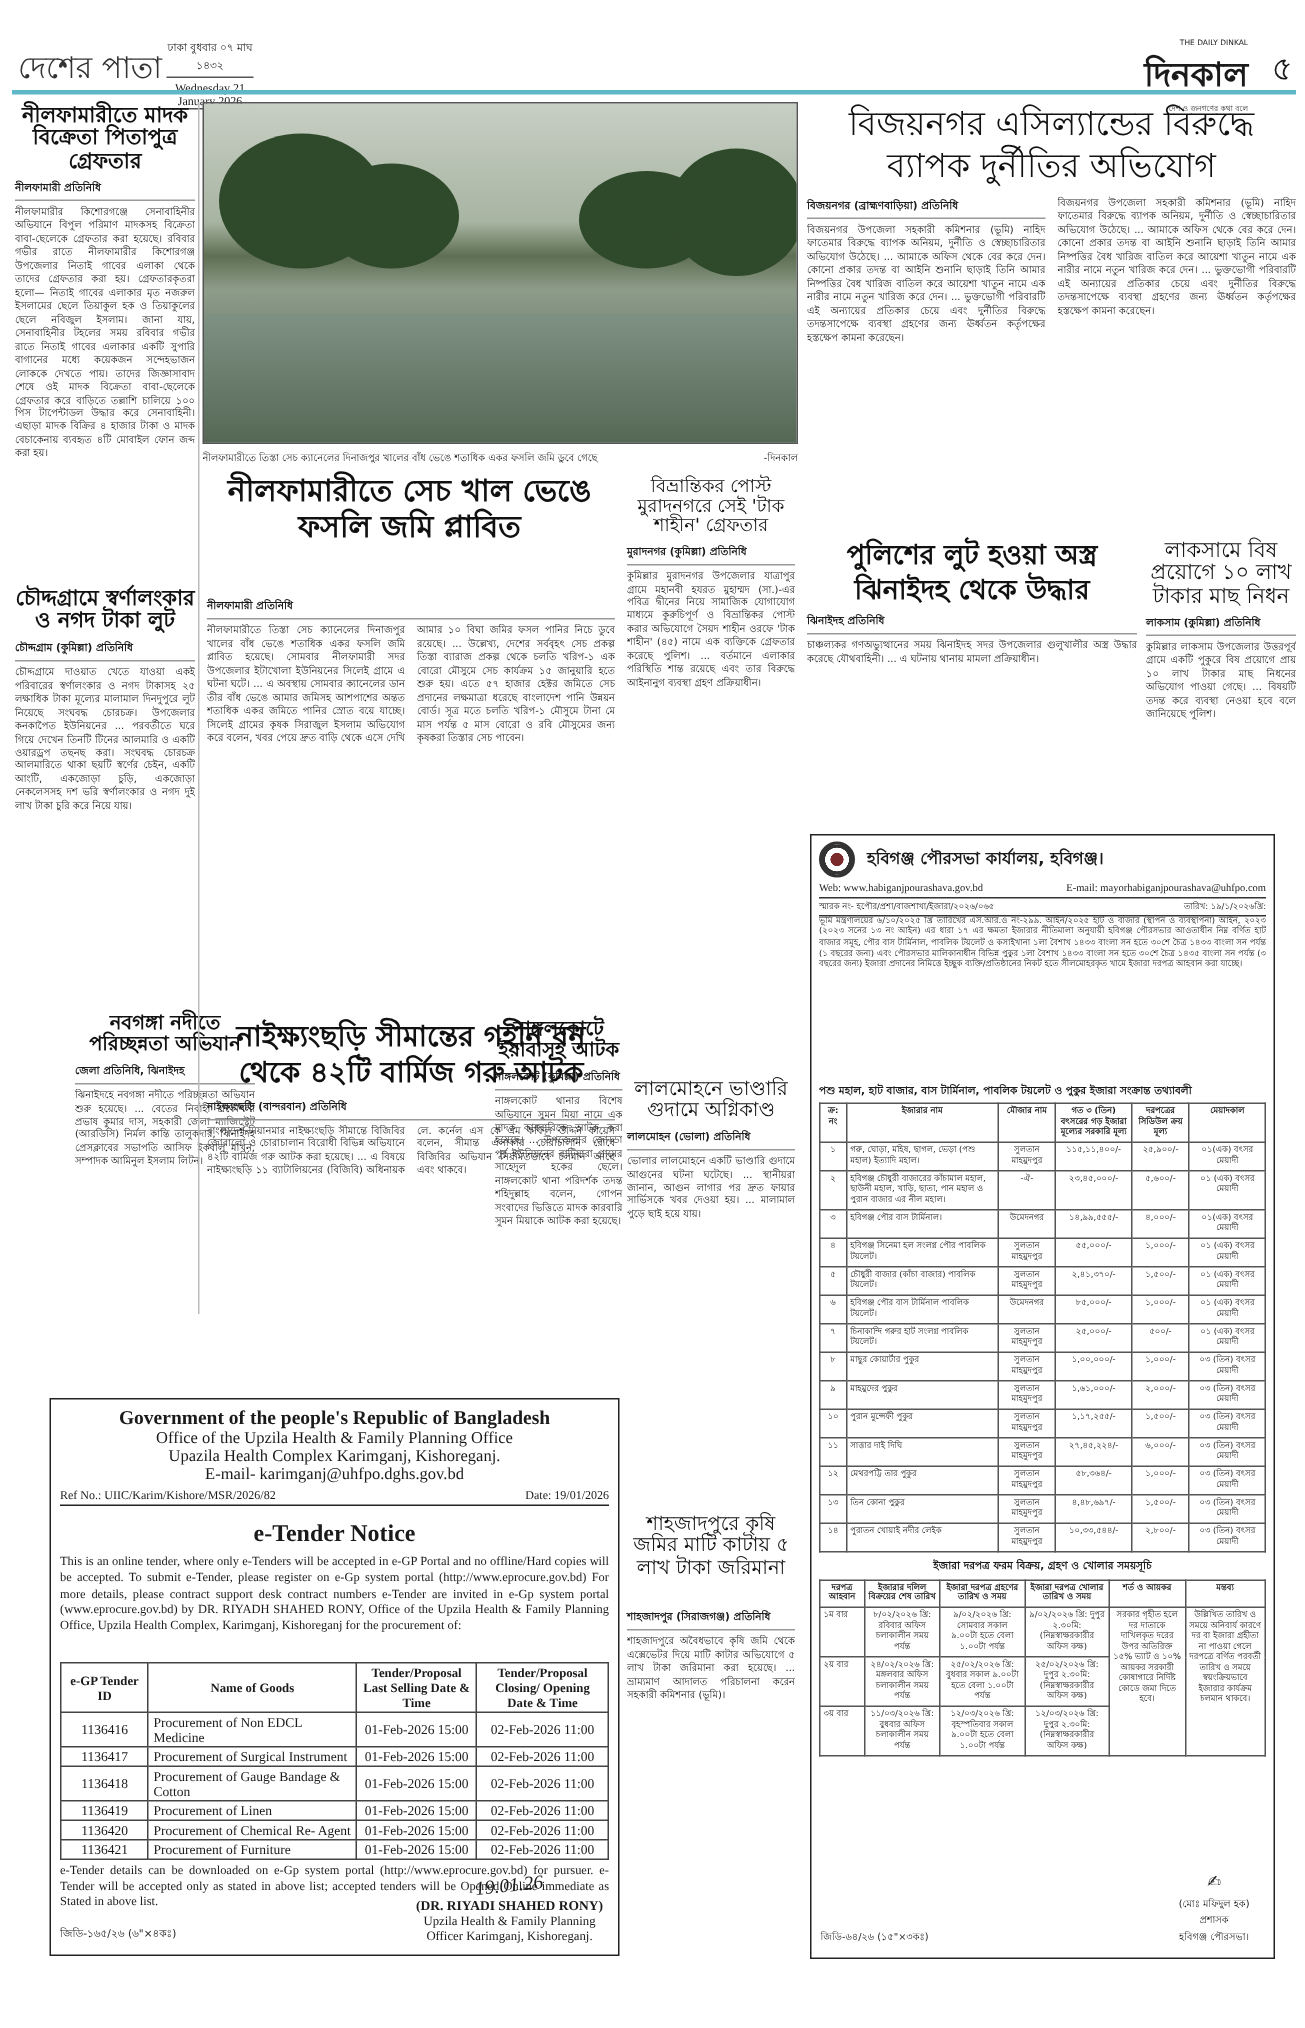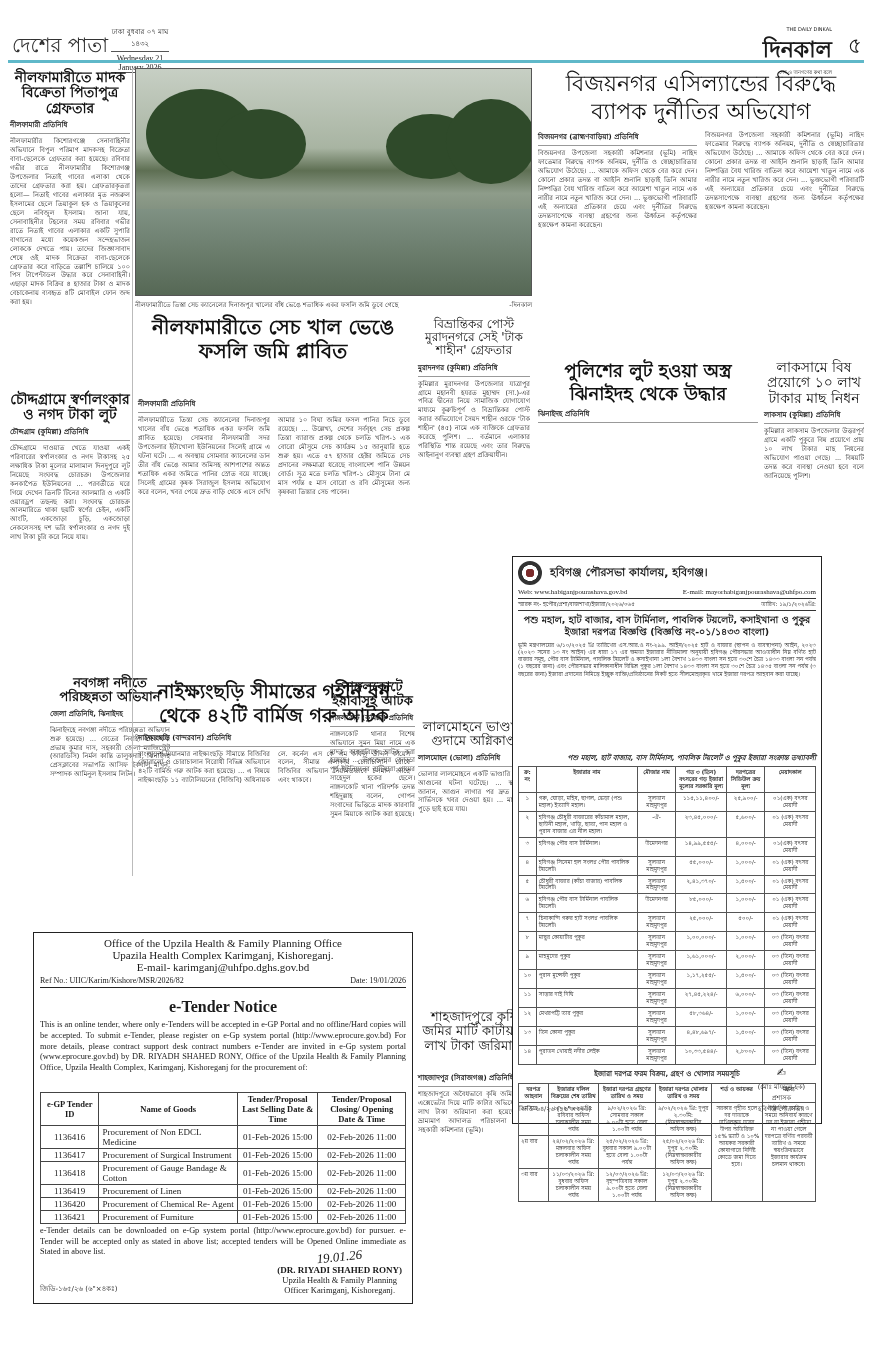--- a/index.html
+++ b/index.html
@@ -108,20 +108,21 @@
   <div class="body" style="height:210px; overflow:hidden;">ভোলার লালমোহনে একটি ভাণ্ডারি গুদামে আগুনের ঘটনা ঘটেছে। ... স্থানীয়রা জানান, আগুন লাগার পর দ্রুত ফায়ার সার্ভিসকে খবর দেওয়া হয়। ... মালামাল পুড়ে ছাই হয়ে যায়।</div>
 </div>
 
 <div class="abs" style="left:418px; top:1010px; width:112px;">
   <div class="hl" style="font-size:13px; font-weight:normal;">শাহজাদপুরে কৃষি জমির মাটি কাটায় ৫ লাখ টাকা জরিমানা</div>
   <div class="byline" style="margin-top:19px;">শাহজাদপুর (সিরাজগঞ্জ) প্রতিনিধি</div>
   <div class="body" style="height:215px; overflow:hidden;">শাহজাদপুরে অবৈধভাবে কৃষি জমি থেকে এক্সেভেটর দিয়ে মাটি কাটার অভিযোগে ৫ লাখ টাকা জরিমানা করা হয়েছে। ... ভ্রাম্যমাণ আদালত পরিচালনা করেন সহকারী কমিশনার (ভূমি)।</div>
 </div>
 
 <div class="abs ad serif" style="left:33px; top:932px; width:380px; height:372px; padding:4px 6px;">
+  <div style="text-align:center; font-weight:bold; font-size:13px;">Government of the people's Republic of Bangladesh</div>
   <div style="text-align:center; font-size:11px;">Office of the Upzila Health &amp; Family Planning Office</div>
   <div style="text-align:center; font-size:11px;">Upazila Health Complex Karimganj, Kishoreganj.</div>
   <div style="text-align:center; font-size:11px;">E-mail- karimganj@uhfpo.dghs.gov.bd</div>
   <div style="display:flex; justify-content:space-between; font-size:8px; margin-top:3px; border-bottom:1px solid #222; padding-bottom:2px;">
     <span>Ref No.: UIIC/Karim/Kishore/MSR/2026/82</span>
     <span>Date: 19/01/2026</span>
   </div>
   <div style="text-align:center; font-weight:bold; font-size:16px; margin:10px 0 4px;">e-Tender Notice</div>
   <div style="font-size:8.3px; line-height:1.3; text-align:justify;">This is an online tender, where only e-Tenders will be accepted in e-GP Portal and no offline/Hard copies will be accepted. To submit e-Tender, please register on e-Gp system portal (http://www.eprocure.gov.bd) For more details, please contract support desk contract numbers e-Tender are invited in e-Gp system portal (www.eprocure.gov.bd) by DR. RIYADH SHAHED RONY, Office of the Upzila Health &amp; Family Planning Office, Upzila Health Complex, Karimganj, Kishoreganj for the procurement of:</div>
   <table class="tt" style="margin-top:18px;">
@@ -191,44 +192,44 @@
     </div>
     <div style="flex:1;">
       <div class="body" style="height:218px; overflow:hidden;">বিজয়নগর উপজেলা সহকারী কমিশনার (ভূমি) নাহিদ ফাতেমার বিরুদ্ধে ব্যাপক অনিয়ম, দুর্নীতি ও স্বেচ্ছাচারিতার অভিযোগ উঠেছে। ... আমাকে অফিস থেকে বের করে দেন। কোনো প্রকার তদন্ত বা আইনি শুনানি ছাড়াই তিনি আমার নিষ্পত্তির বৈধ খারিজ বাতিল করে আয়েশা খাতুন নামে এক নারীর নামে নতুন খারিজ করে দেন। ... ভুক্তভোগী পরিবারটি এই অন্যায়ের প্রতিকার চেয়ে এবং দুর্নীতির বিরুদ্ধে তদন্তসাপেক্ষে ব্যবস্থা গ্রহণের জন্য ঊর্ধ্বতন কর্তৃপক্ষের হস্তক্ষেপ কামনা করেছেন।</div>
     </div>
   </div>
 </div>
 
 <div class="abs" style="left:538px; top:360px; width:220px;">
   <div class="hl" style="font-size:18px; line-height:1.25;">পুলিশের লুট হওয়া অস্ত্র ঝিনাইদহ থেকে উদ্ধার</div>
   <div class="byline" style="margin-top:3px;">ঝিনাইদহ প্রতিনিধি</div>
+  <div class="body" style="height:78px; overflow:hidden;">চাঞ্চল্যকর গণঅভ্যুত্থানের সময় ঝিনাইদহ সদর উপজেলার গুলুখালীর অস্ত্র উদ্ধার করেছে যৌথবাহিনী। ... এ ঘটনায় থানায় মামলা প্রক্রিয়াধীন।</div>
 </div>
 
 <div class="abs" style="left:764px; top:360px; width:100px;">
   <div class="hl" style="font-size:14px; font-weight:normal;">লাকসামে বিষ প্রয়োগে ১০ লাখ টাকার মাছ নিধন</div>
   <div class="byline" style="margin-top:3px;">লাকসাম (কুমিল্লা) প্রতিনিধি</div>
   <div class="body" style="height:85px; overflow:hidden;">কুমিল্লার লাকসাম উপজেলার উত্তরপূর্ব গ্রামে একটি পুকুরে বিষ প্রয়োগে প্রায় ১০ লাখ টাকার মাছ নিধনের অভিযোগ পাওয়া গেছে। ... বিষয়টি তদন্ত করে ব্যবস্থা নেওয়া হবে বলে জানিয়েছে পুলিশ।</div>
 </div>
 
-<div class="abs ad" style="left:512px; top:556px; width:310px; height:568px; padding:4px 5px;">
+<div class="abs ad" style="left:540px; top:556px; width:310px; height:750px; padding:4px 5px;">
   <div style="display:flex; align-items:center; gap:8px;">
     <div class="emblem"></div>
     <div style="font-size:11px; font-weight:bold;">হবিগঞ্জ পৌরসভা কার্যালয়, হবিগঞ্জ।</div>
   </div>
   <div class="serif" style="display:flex; justify-content:space-between; font-size:7px; margin-top:3px;">
     <span>Web: www.habiganjpourashava.gov.bd</span>
     <span>E-mail: mayorhabiganjpourashava@uhfpo.com</span>
   </div>
   <div style="display:flex; justify-content:space-between; font-size:5.6px; border-top:1px solid #333; border-bottom:1px solid #333; padding:1px 0; margin-top:2px;">
     <span>স্মারক নং- হপৌর/প্রশা/বাজশাখা/ইজারা/২০২৬/০৬৫</span>
     <span>তারিখ: ১৯/১/২০২৬খ্রি:</span>
   </div>
-  <div style="text-align:center; font-size:9.5px; font-weight:bold; line-height:1.3; margin:3px 0;">পশু মহাল, হাট বাজার, বাস টার্মিনাল, পাবলিক টয়লেট, কসাইখানা ও পুকুর ইজারা দরপত্র বিজ্ঞপ্তি (বিজ্ঞপ্তি নং-০১/১৪৩৩ বাংলা)</div>
   <div style="font-size:5.6px; line-height:1.3; text-align:justify; height:108px; overflow:hidden;">ভূমি মন্ত্রণালয়ের ৬/১০/২০২৫ খ্রি তারিখের এস.আর.ও নং-২৯৯. আইন/২০২৫ হাট ও বাজার (স্থাপন ও ব্যবস্থাপনা) আইন, ২০২৩ (২০২৩ সনের ১৩ নং আইন) এর ধারা ১৭ এর ক্ষমতা ইজারার নীতিমালা অনুযায়ী হবিগঞ্জ পৌরসভার আওতাধীন নিম্ন বর্ণিত হাট বাজার সমূহ, পৌর বাস টার্মিনাল, পাবলিক টয়লেট ও কসাইখানা ১লা বৈশাখ ১৪৩৩ বাংলা সন হতে ৩০শে চৈত্র ১৪৩৩ বাংলা সন পর্যন্ত (১ বছরের জন্য) এবং পৌরসভার মালিকানাধীন বিভিন্ন পুকুর ১লা বৈশাখ ১৪৩৩ বাংলা সন হতে ৩০শে চৈত্র ১৪৩৫ বাংলা সন পর্যন্ত (৩ বছরের জন্য) ইজারা প্রদানের নিমিত্তে ইচ্ছুক ব্যক্তি/প্রতিষ্ঠানের নিকট হতে সীলমোহরকৃত খামে ইজারা দরপত্র আহবান করা যাচ্ছে।</div>
-  <div style="text-align:right; font-size:7px; font-weight:bold; margin:2px 0;font-style:italic;">পশু মহাল, হাট বাজার, বাস টার্মিনাল, পাবলিক টয়লেট ও পুকুর ইজারা সংক্রান্ত তথ্যাবলী</div>
+  <div style="text-align:left; font-size:7px; font-weight:bold; margin:2px 0;">পশু মহাল, হাট বাজার, বাস টার্মিনাল, পাবলিক টয়লেট ও পুকুর ইজারা সংক্রান্ত তথ্যাবলী</div>
   <table class="ht">
     <thead>
         <tr>
       <th style="width:6%">ক্র: নং</th>
       <th style="width:34%">ইজারার নাম</th>
       <th style="width:13%">মৌজার নাম</th>
       <th style="width:17%">গত ৩ (তিন) বৎসরের গড় ইজারা মূল্যের সরকারি মূল্য</th>
       <th style="width:13%">দরপত্রের সিডিউল ক্রয় মূল্য</th>
       <th style="width:17%">মেয়াদকাল</th>
     </tr>

